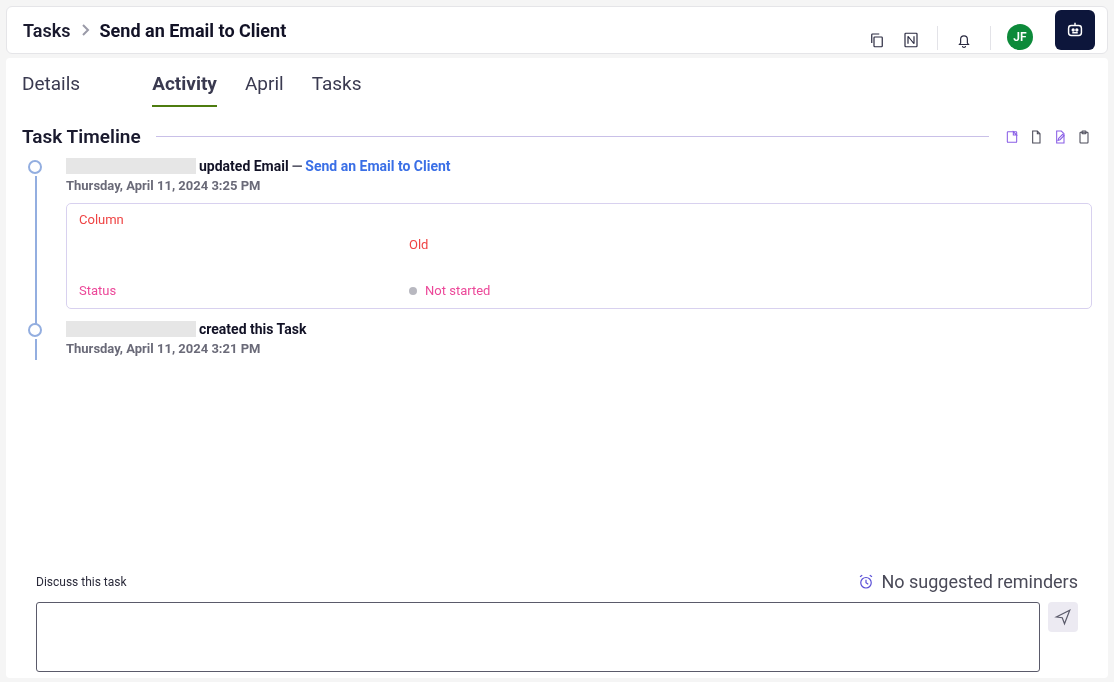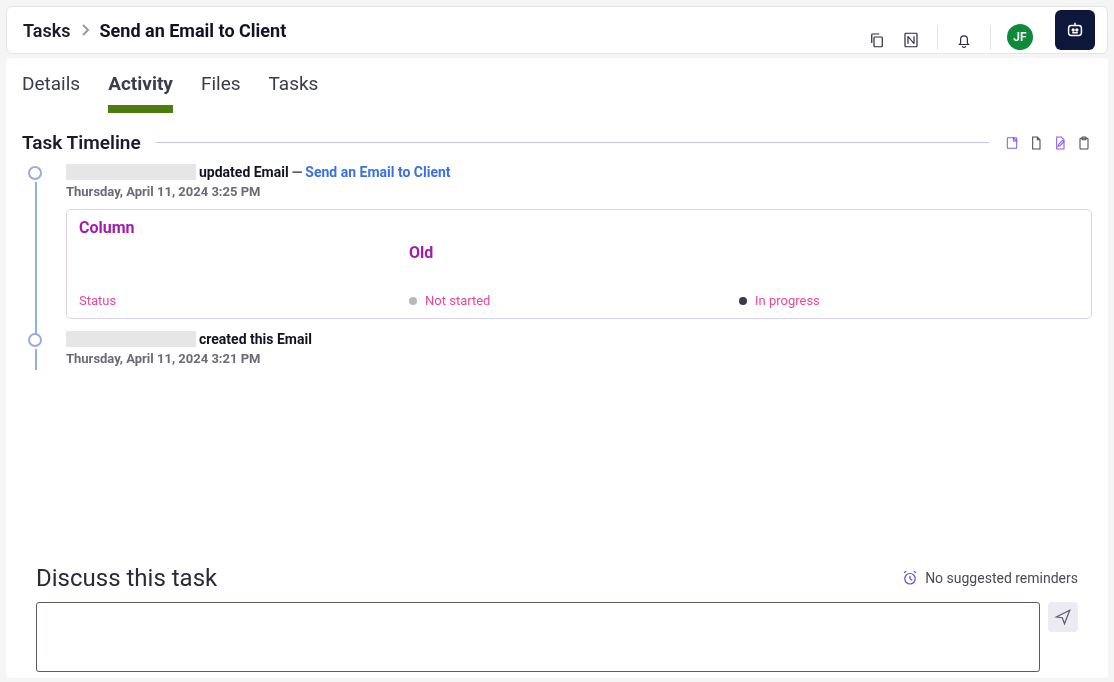--- a/index.html
+++ b/index.html
@@ -61,21 +61,21 @@
     border-radius: 4px;
     height: 620px;
     position: relative;
     overflow: hidden;
   }
   .tabs {
     display: flex; gap: 28px; padding: 14px 16px 0 16px;
     font-size: 19px; color: #3a3a50;
   }
   .tab { padding-bottom: 10px; cursor: pointer; }
-  .tab.active { font-weight: 700; border-bottom: 8px solid #4d7c0f; }
+  .tab.active { font-weight: 700; border-bottom: 2px solid #4d7c0f; margin-left: 44px; }
   .section-title-row {
     display: flex; align-items: center; padding: 18px 16px 10px 16px; gap: 15px;
   }
   .section-title { font-size: 19px; font-weight: 600; color: #1a1a2e; white-space: nowrap; }
   .section-title-line { flex: 1; height: 1px; background: #c9c0e8; }
   .section-actions { display: flex; gap: 8px; }
   .mini-icon { width: 16px; height: 16px; color: #6a5fd6; display: flex; align-items: center; justify-content: center; }
   .mini-icon.dark { color: #4a4a58; }
   .timeline { position: relative; padding: 0 16px 0 60px; }
   .t-item { position: relative; margin-bottom: 12px; }
@@ -91,35 +91,35 @@
     display: inline-block; width: 130px; height: 16px; background: #e6e6e6; vertical-align: middle;
   }
   .t-head .bold { font-weight: 700; color: #121226; }
   .t-head .dash { color: #5a5a6a; font-weight: 700; }
   .t-head .link { color: #3a6fe6; font-weight: 700; }
   .t-ts { font-size: 13px; color: #6a6a78; margin-top: 4px; font-weight: bold; }
   .change-table {
     border: 1px solid #d8d1ef; border-radius: 5px; margin-top: 10px; padding: 8px 12px 10px;
   }
   .ct-row { display: flex; font-size: 12px; }
-  .ct-row.head { color: #a21caf; font-weight: 700; font-size: 16px; margin-bottom: 6px; }
+  .ct-row.head { color: #ef4444; font-weight: 400; font-size: 13px; margin-bottom: 6px; }
   .ct-row.body { color: #ec4899; font-size: 13px; align-items: flex-end; }
   .ct-col1 { width: 330px; }
   .ct-col2 { width: 330px; display: flex; align-items: center; gap: 8px; margin-top: 25px; }
   .ct-col3 { flex: 1; display: flex; align-items: center; gap: 8px; }
   .status-dot { width: 8px; height: 8px; border-radius: 50%; display: inline-block; }
   .status-dot.grey { background: #b8b8c0; }
   .status-dot.dark { background: #3a3a48; }
   .discuss {
     position: absolute; left: 30px; right: 30px; bottom: 6px;
   }
   .discuss-head { display: flex; align-items: center; margin-bottom: 10px; }
-  .discuss-title { font-size: 24px; color: #2a2a3a; }
+  .discuss-title { font-size: 12px; color: #2a2a3a; }
   .discuss-spacer { flex: 1; }
-  .reminders { display: flex; align-items: center; gap: 6px; color: #4a4a58; font-size: 14px; }
+  .reminders { display: flex; align-items: center; gap: 6px; color: #4a4a58; font-size: 18px; }
   .compose { display: flex; gap: 8px; align-items: flex-start; }
   .compose textarea {
     flex: 1; height: 70px; border: 1px solid #5a5a6a; border-radius: 3px; resize: none;
     font-family: inherit; font-size: 14px; padding: 8px; outline: none;
   }
   .send-btn {
     width: 30px; height: 30px; border-radius: 4px; background: #eceaf2;
     display: flex; align-items: center; justify-content: center; color: #5a5a6a;
   }
   svg { display: block; }
@@ -169,21 +169,21 @@
           <path d="M12 4 v3"></path>
         </svg>
     </div>
   </div>
 </div>
 
 <div class="content">
   <div class="tabs">
     <div class="tab">Details</div>
     <div class="tab active">Activity</div>
-    <div class="tab">Files</div>
+    <div class="tab">April</div>
     <div class="tab">Tasks</div>
   </div>
 
   <div class="section-title-row">
     <div class="section-title">Task Timeline</div>
     <div class="section-title-line"></div>
     <div class="section-actions">
       <span class="mini-icon">
         <svg width="16" height="16" viewBox="0 0 24 24" fill="none" stroke="#8a5fe6" stroke-width="1.6">
             <rect x="5" y="4" width="14" height="16" rx="1"></rect>
@@ -226,34 +226,30 @@
         <div class="ct-row head">
           <div class="ct-col1">Column</div>
           <div class="ct-col2">Old</div>
         </div>
         <div class="ct-row body">
           <div class="ct-col1">Status</div>
           <div class="ct-col2">
             <span class="status-dot grey"></span>
             <span>Not started</span>
           </div>
-          <div class="ct-col3">
-            <span class="status-dot dark"></span>
-            <span>In progress</span>
-          </div>
         </div>
       </div>
     </div>
 
     <div class="t-item">
       <div class="t-dot"></div>
       <div class="t-line" style="bottom:-4px"></div>
       <div class="t-head">
         <span class="name-redact"></span>
-        <span class="bold">created this Email</span>
+        <span class="bold">created this Task</span>
       </div>
       <div class="t-ts">Thursday, April 11, 2024 3:21 PM</div>
     </div>
   </div>
 
   <div class="discuss">
     <div class="discuss-head">
       <div class="discuss-title">Discuss this task</div>
       <div class="discuss-spacer"></div>
       <div class="reminders">

